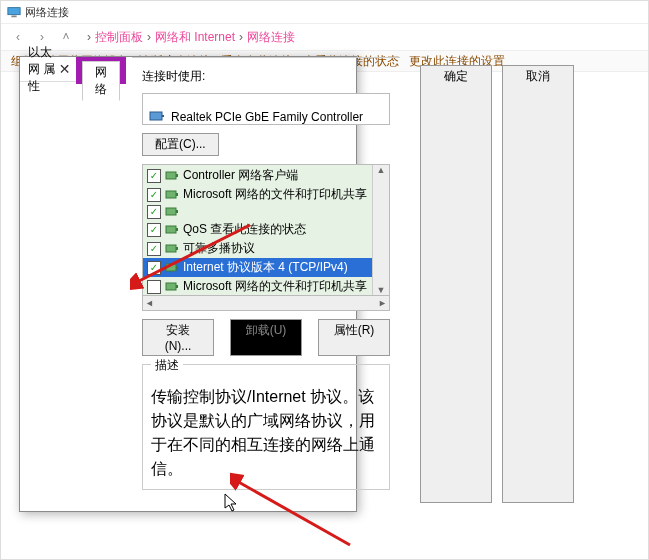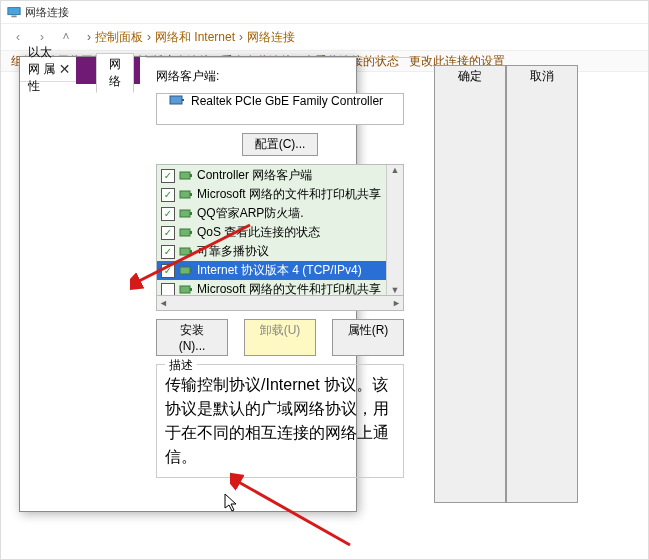--- a/index.html
+++ b/index.html
@@ -3,51 +3,51 @@
 <meta charset="utf-8">
 <style>
 html,body{margin:0;padding:0;font-family:"Microsoft YaHei","Segoe UI",Arial,sans-serif;font-size:12px;background:#fff;color:#000;width:649px;height:560px;overflow:hidden;position:relative}
 .main-window{position:absolute;left:0;top:0;width:649px;height:560px;border:1px solid #ddd;box-sizing:border-box;background:#fff}
 .mw-titlebar{height:22px;display:flex;align-items:center;padding:0 6px;background:#fff;border-bottom:1px solid #eee;font-size:11px;color:#333}
 .mw-titlebar .ticon{width:14px;height:14px;margin-right:4px;display:inline-block}
 .breadcrumb{height:26px;display:flex;align-items:center;padding:0 6px;font-size:12px;color:#000}
 .breadcrumb .nav-arrows{display:flex;gap:2px;margin-right:6px}
 .nav-btn{width:22px;height:20px;display:flex;align-items:center;justify-content:center;color:#888}
 .breadcrumb .sep{margin:0 4px;color:#666}
-.crumb{color:#a16207}
+.crumb{color:#ec4899}
 .toolbar{height:20px;display:flex;align-items:center;gap:10px;padding:0 10px;border-top:1px solid #eee;border-bottom:1px solid #eee;font-size:12px;color:#0a5a9c;background:#fafafa}
 .toolbar span{color:#8a4a00;white-space:nowrap}
 
 .dialog{position:absolute;left:19px;top:56px;width:338px;height:456px;background:#fff;border:1px solid #8a8a8a;box-shadow:2px 2px 10px rgba(0,0,0,.3);box-sizing:border-box;display:flex;flex-direction:row}
 .dlg-titlebar{height:24px;display:flex;align-items:center;justify-content:space-between;padding:0 4px 0 8px;font-size:12px;border-bottom:1px solid #ddd}
 .dlg-close{width:32px;height:20px;display:flex;align-items:center;justify-content:center;font-size:14px;color:#333;cursor:default}
-.dlg-tabs{height:24px;display:flex;align-items:center;padding:3px 6px 0 20px;background:#701a75}
+.dlg-tabs{height:24px;display:flex;align-items:flex-start;padding:3px 6px 0 6px;background:#a21caf}
 .dlg-tab{border:1px solid #ccc;border-bottom:1px solid #fff;padding:2px 12px;font-size:12px;background:#fff;position:relative;top:1px}
 .dlg-body{flex:1;border-top:1px solid #ccc;margin:0 6px 6px 6px;padding:10px;display:flex;flex-direction:column;gap:8px}
 .lbl{font-size:12px}
-.adapter-box{border:1px solid #bbb;height:30px;display:flex;align-items:flex-start;padding:0 12px;gap:6px;background:#fff}
+.adapter-box{border:1px solid #bbb;height:30px;display:flex;align-items:flex-end;padding:0 6px;gap:6px;background:#fff}
 .net-icon{width:16px;height:14px;display:inline-block}
-.row-right{display:flex;justify-content:center}
+.row-right{display:flex;justify-content:flex-start}
 .btn{border:1px solid #999;background:#efefef;padding:2px 12px;font-size:12px;min-width:72px;text-align:center;box-sizing:border-box;cursor:default}
-.btn[disabled]{color:#888;background:#fef9c3}
+.btn[disabled]{color:#888;background:#000000}
 .items-box{border:1px solid #bbb;height:130px;background:#e6f2e3;position:relative;display:flex}
 .items-list{flex:1;overflow:hidden;padding:1px 0}
 .item{display:flex;align-items:center;gap:4px;padding:1px 4px;font-size:12px;white-space:nowrap}
 .chk{width:12px;height:12px;border:1px solid #555;background:#fff;display:inline-flex;align-items:center;justify-content:center;font-size:10px;line-height:1;color:#22a022}
 .mini-icon{width:14px;height:12px;display:inline-block}
 .item.sel{background:#2a6fd6;color:#fff}
 .item.sel .chk{background:#fff}
 .vscroll{width:16px;background:#eee;border-left:1px solid #ccc;display:flex;flex-direction:column;justify-content:space-between;align-items:center;font-size:9px;color:#666}
 .hscroll{height:14px;border:1px solid #bbb;border-top:none;background:#eee;display:flex;justify-content:space-between;align-items:center;font-size:9px;color:#666;padding:0 2px}
 .btn-row{display:flex;gap:16px}
 .btn-row .btn{flex:1}
-.fieldset{border:1px solid #ccc;padding:8px 8px 8px 8px;position:relative}
+.fieldset{border:1px solid #ccc;padding:20px 8px 8px 8px;position:relative}
 .fieldset .legend{position:absolute;top:-8px;left:8px;background:#fff;padding:0 4px;font-size:12px}
 .desc{font-size:16px;line-height:1.5}
-.dlg-footer{display:flex;justify-content:center;padding:8px 14px}
+.dlg-footer{display:flex;justify-content:center;gap:10px;padding:8px 14px}
 
 .arrow1{position:absolute;left:130px;top:215px;pointer-events:none}
 .arrow2{position:absolute;left:230px;top:470px;pointer-events:none}
 .cursor{position:absolute;left:224px;top:493px;pointer-events:none;color:#000}
 </style>
 </head>
 <body>
 
 <div class="main-window">
   <div class="mw-titlebar">
@@ -92,21 +92,21 @@
   <div class="dlg-titlebar">
     <span>以太网 属性</span>
     <div class="dlg-close">
       <span>✕</span>
     </div>
   </div>
   <div class="dlg-tabs">
     <div class="dlg-tab">网络</div>
   </div>
   <div class="dlg-body">
-    <div class="lbl">网络客户端:</div>
+    <div class="lbl">连接时使用:</div>
     <div class="adapter-box">
       <span class="net-icon">
         <svg viewBox="0 0 16 14">
             <rect x="1" y="2" width="12" height="8" fill="#5a9bd5" stroke="#2a5a90"></rect>
             <rect x="13" y="5" width="2" height="2" fill="#2a5a90"></rect>
           </svg>
       </span>
       <span>Realtek PCIe GbE Family Controller</span>
     </div>
     <div class="row-right">
@@ -130,21 +130,20 @@
                   <rect x="11" y="4" width="2" height="3" fill="#3a7a3a"></rect>
                 </svg></span>
               <span>Microsoft 网络的文件和打印机共享</span>
             </div>
             <div class="item">
               <span class="chk">✓</span>
               <span class="mini-icon"><svg viewBox="0 0 14 12">
                   <rect x="1" y="2" width="10" height="7" fill="#6fb36f" stroke="#3a7a3a"></rect>
                   <rect x="11" y="4" width="2" height="3" fill="#3a7a3a"></rect>
                 </svg></span>
-              <span>QQ管家ARP防火墙.</span>
             </div>
             <div class="item">
               <span class="chk">✓</span>
               <span class="mini-icon"><svg viewBox="0 0 14 12">
                   <rect x="1" y="2" width="10" height="7" fill="#6fb36f" stroke="#3a7a3a"></rect>
                   <rect x="11" y="4" width="2" height="3" fill="#3a7a3a"></rect>
                 </svg></span>
               <span>QoS 查看此连接的状态</span>
             </div>
             <div class="item">

